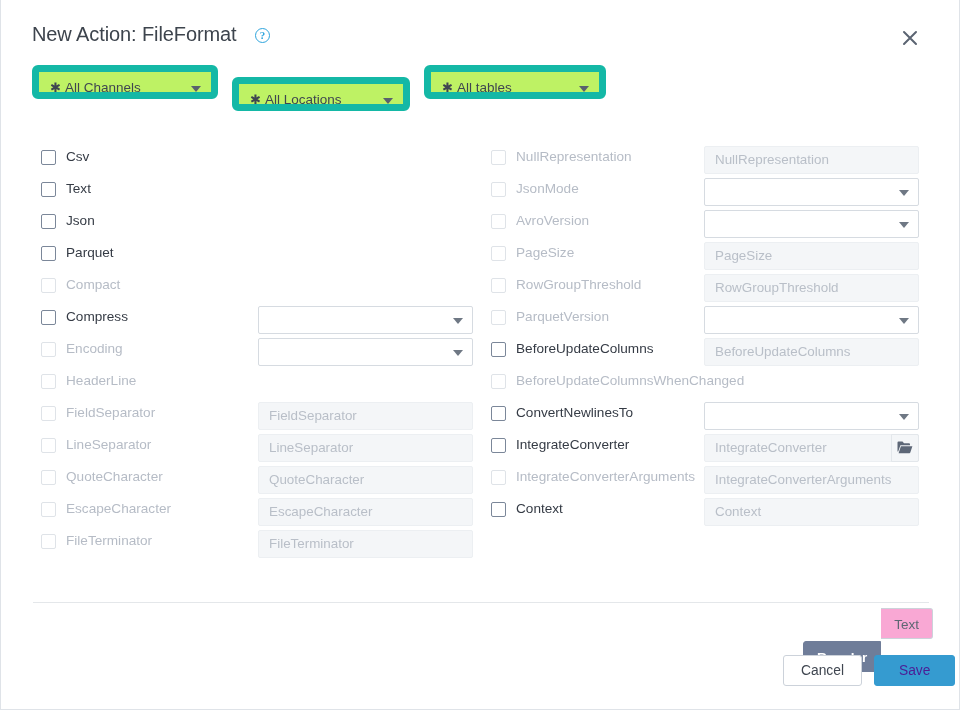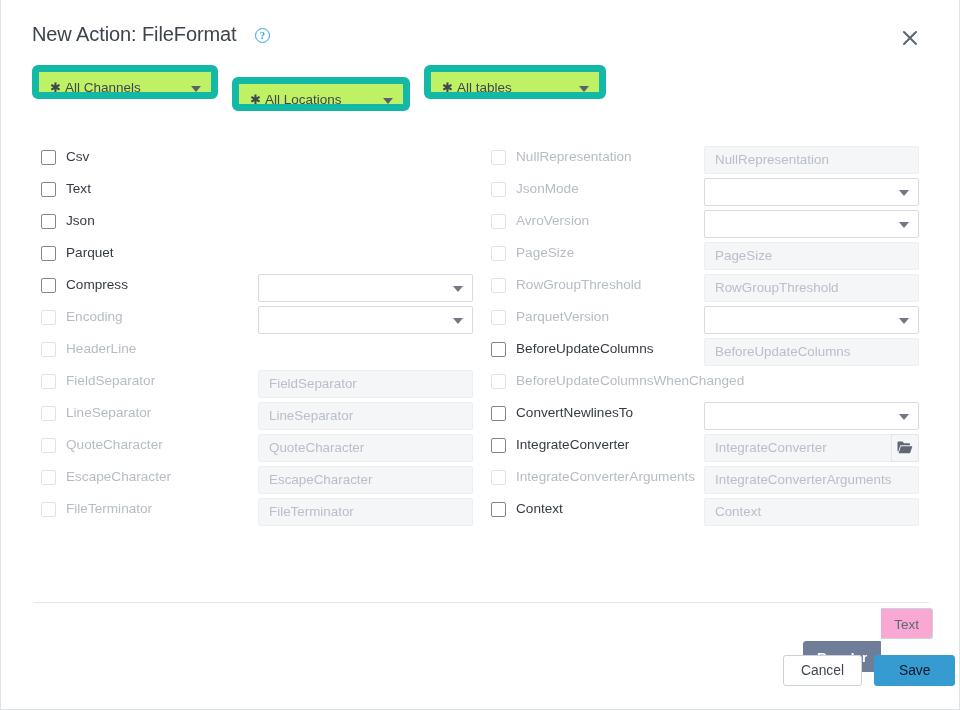--- a/index.html
+++ b/index.html
@@ -132,21 +132,21 @@
   .tg:last-child  { border-radius: 0 3px 3px 0; border-left: none; }
 
   .actions { position: absolute; left: 782px; top: 655px; }
   .btn {
     float: left; height: 31px; padding: 0 17px;
     font-size: 13.8px; line-height: 30px; border-radius: 3px;
     cursor: pointer; text-align: right;
   }
   .btn.ghost { background: #fff; border: 1px solid #ccd2da; color: #3f4650; }
   .btn.primary {
-    background: #359bd0; border: 1px solid #359bd0; color: #0f172a;
+    background: #359bd0; border: 1px solid #359bd0; color: #4c1d95;
     margin-left: 12px; padding: 0 24px;
   }
 </style>
 </head>
 <body>
 
 <div id="dialog">
 
   <div class="hdr">
     <div class="title">New Action: FileFormat</div>
@@ -188,20 +188,24 @@
         <div class="cb"></div>
         <div class="cl">Text</div>
       </div>
       <div class="row">
         <div class="cb"></div>
         <div class="cl">Json</div>
       </div>
       <div class="row">
         <div class="cb"></div>
         <div class="cl">Parquet</div>
+      </div>
+      <div class="row dis">
+        <div class="cb"></div>
+        <div class="cl">Compact</div>
       </div>
       <div class="row">
         <div class="cb"></div>
         <div class="cl">Compress</div>
         <div class="fld">
           <div class="sel">
             <div class="car"></div>
           </div>
         </div>
       </div>

